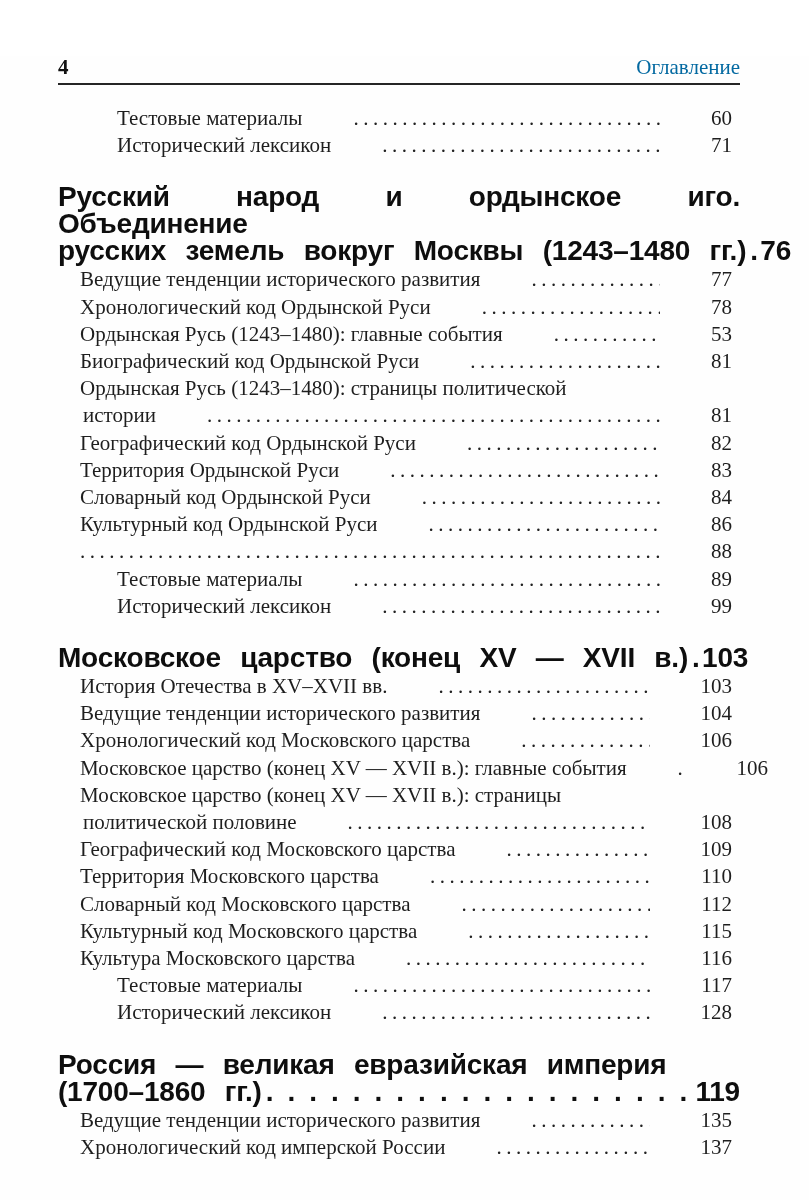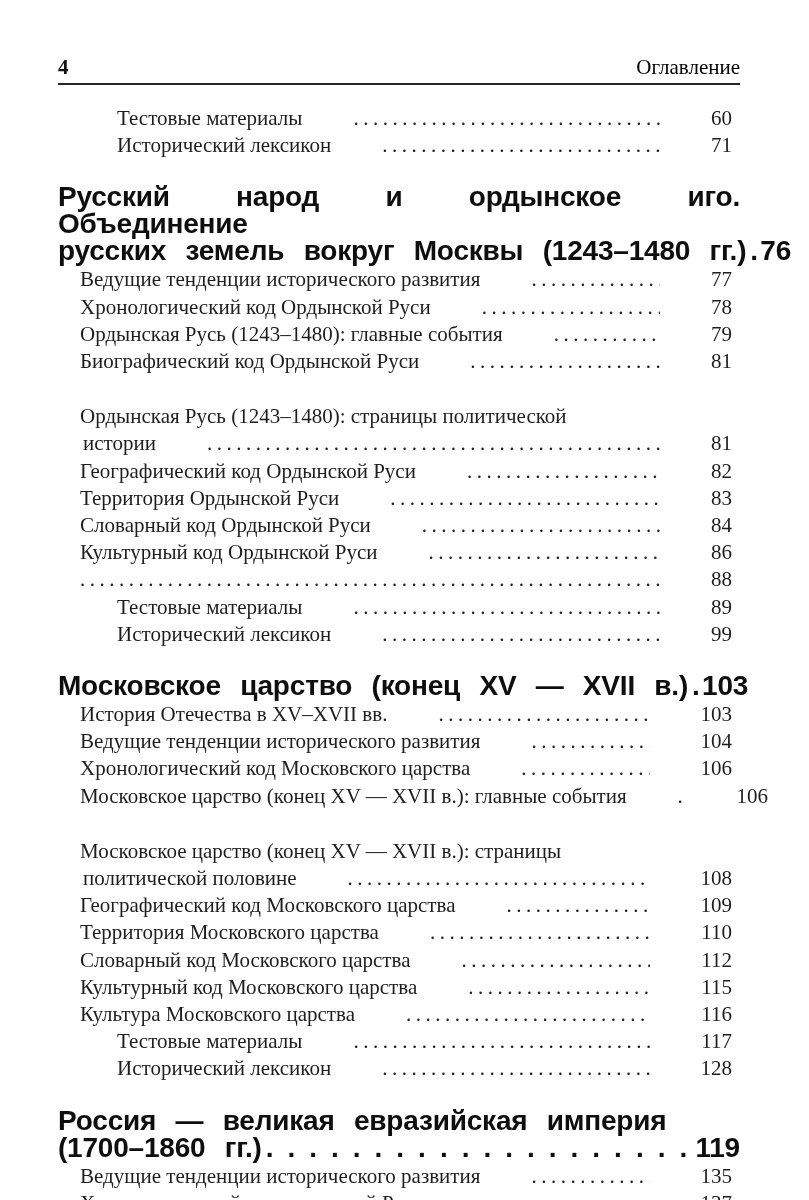--- a/index.html
+++ b/index.html
@@ -21,38 +21,38 @@
     margin:56px 69px 0 58px;
     display:flex;
     justify-content:space-between;
     align-items:flex-end;
     border-bottom:2px solid #252525;
     padding-bottom:4px;
     font-size:21px;
     line-height:23px;
   }
   .runhead .folio { font-weight:bold; color:#111; }
-  .runhead .rh-title { color:#000000; }
+  .runhead .rh-title { color:#0369a1; }
 
   
   .toc { margin:20px 69px 0 58px; }
 
   .entry-row {
     display:flex;
     align-items:baseline;
     font-size:21px;
     line-height:27.2px;
     color:#1e1e1e;
     margin-left:22px;
     margin-right:8px;
     gap:48px;
   }
   .entry-row.sub  { margin-left:59px; }
   .entry-row.cont { margin-left:25px; }
-  .entry-row.nolead { display:block; white-space:nowrap;margin-top:28px; }
+  .entry-row.nolead { display:block; white-space:nowrap; }
 
   .entry-text { white-space:nowrap; padding-right:3px; }
 
   .leader {
     flex:1 1 auto;
     overflow:hidden;
     white-space:nowrap;
     min-width:8px;
   }
   .leader::after {
@@ -132,21 +132,21 @@
             <span class="pageno">77</span>
           </div>
           <div class="entry-row ">
             <span class="entry-text">Хронологический код Ордынской Руси</span>
             <span class="leader"></span>
             <span class="pageno">78</span>
           </div>
           <div class="entry-row ">
             <span class="entry-text">Ордынская Русь (1243–1480): главные события</span>
             <span class="leader"></span>
-            <span class="pageno">79</span>
+            <span class="pageno">53</span>
           </div>
           <div class="entry-row ">
             <span class="entry-text">Биографический код Ордынской Руси</span>
             <span class="leader"></span>
             <span class="pageno">81</span>
           </div>
           <div class="entry-row nolead "><span class="entry-text">Ордынская Русь (1243–1480): страницы политической</span></div>
           <div class="entry-row cont">
             <span class="entry-text">истории</span>
             <span class="leader"></span>

